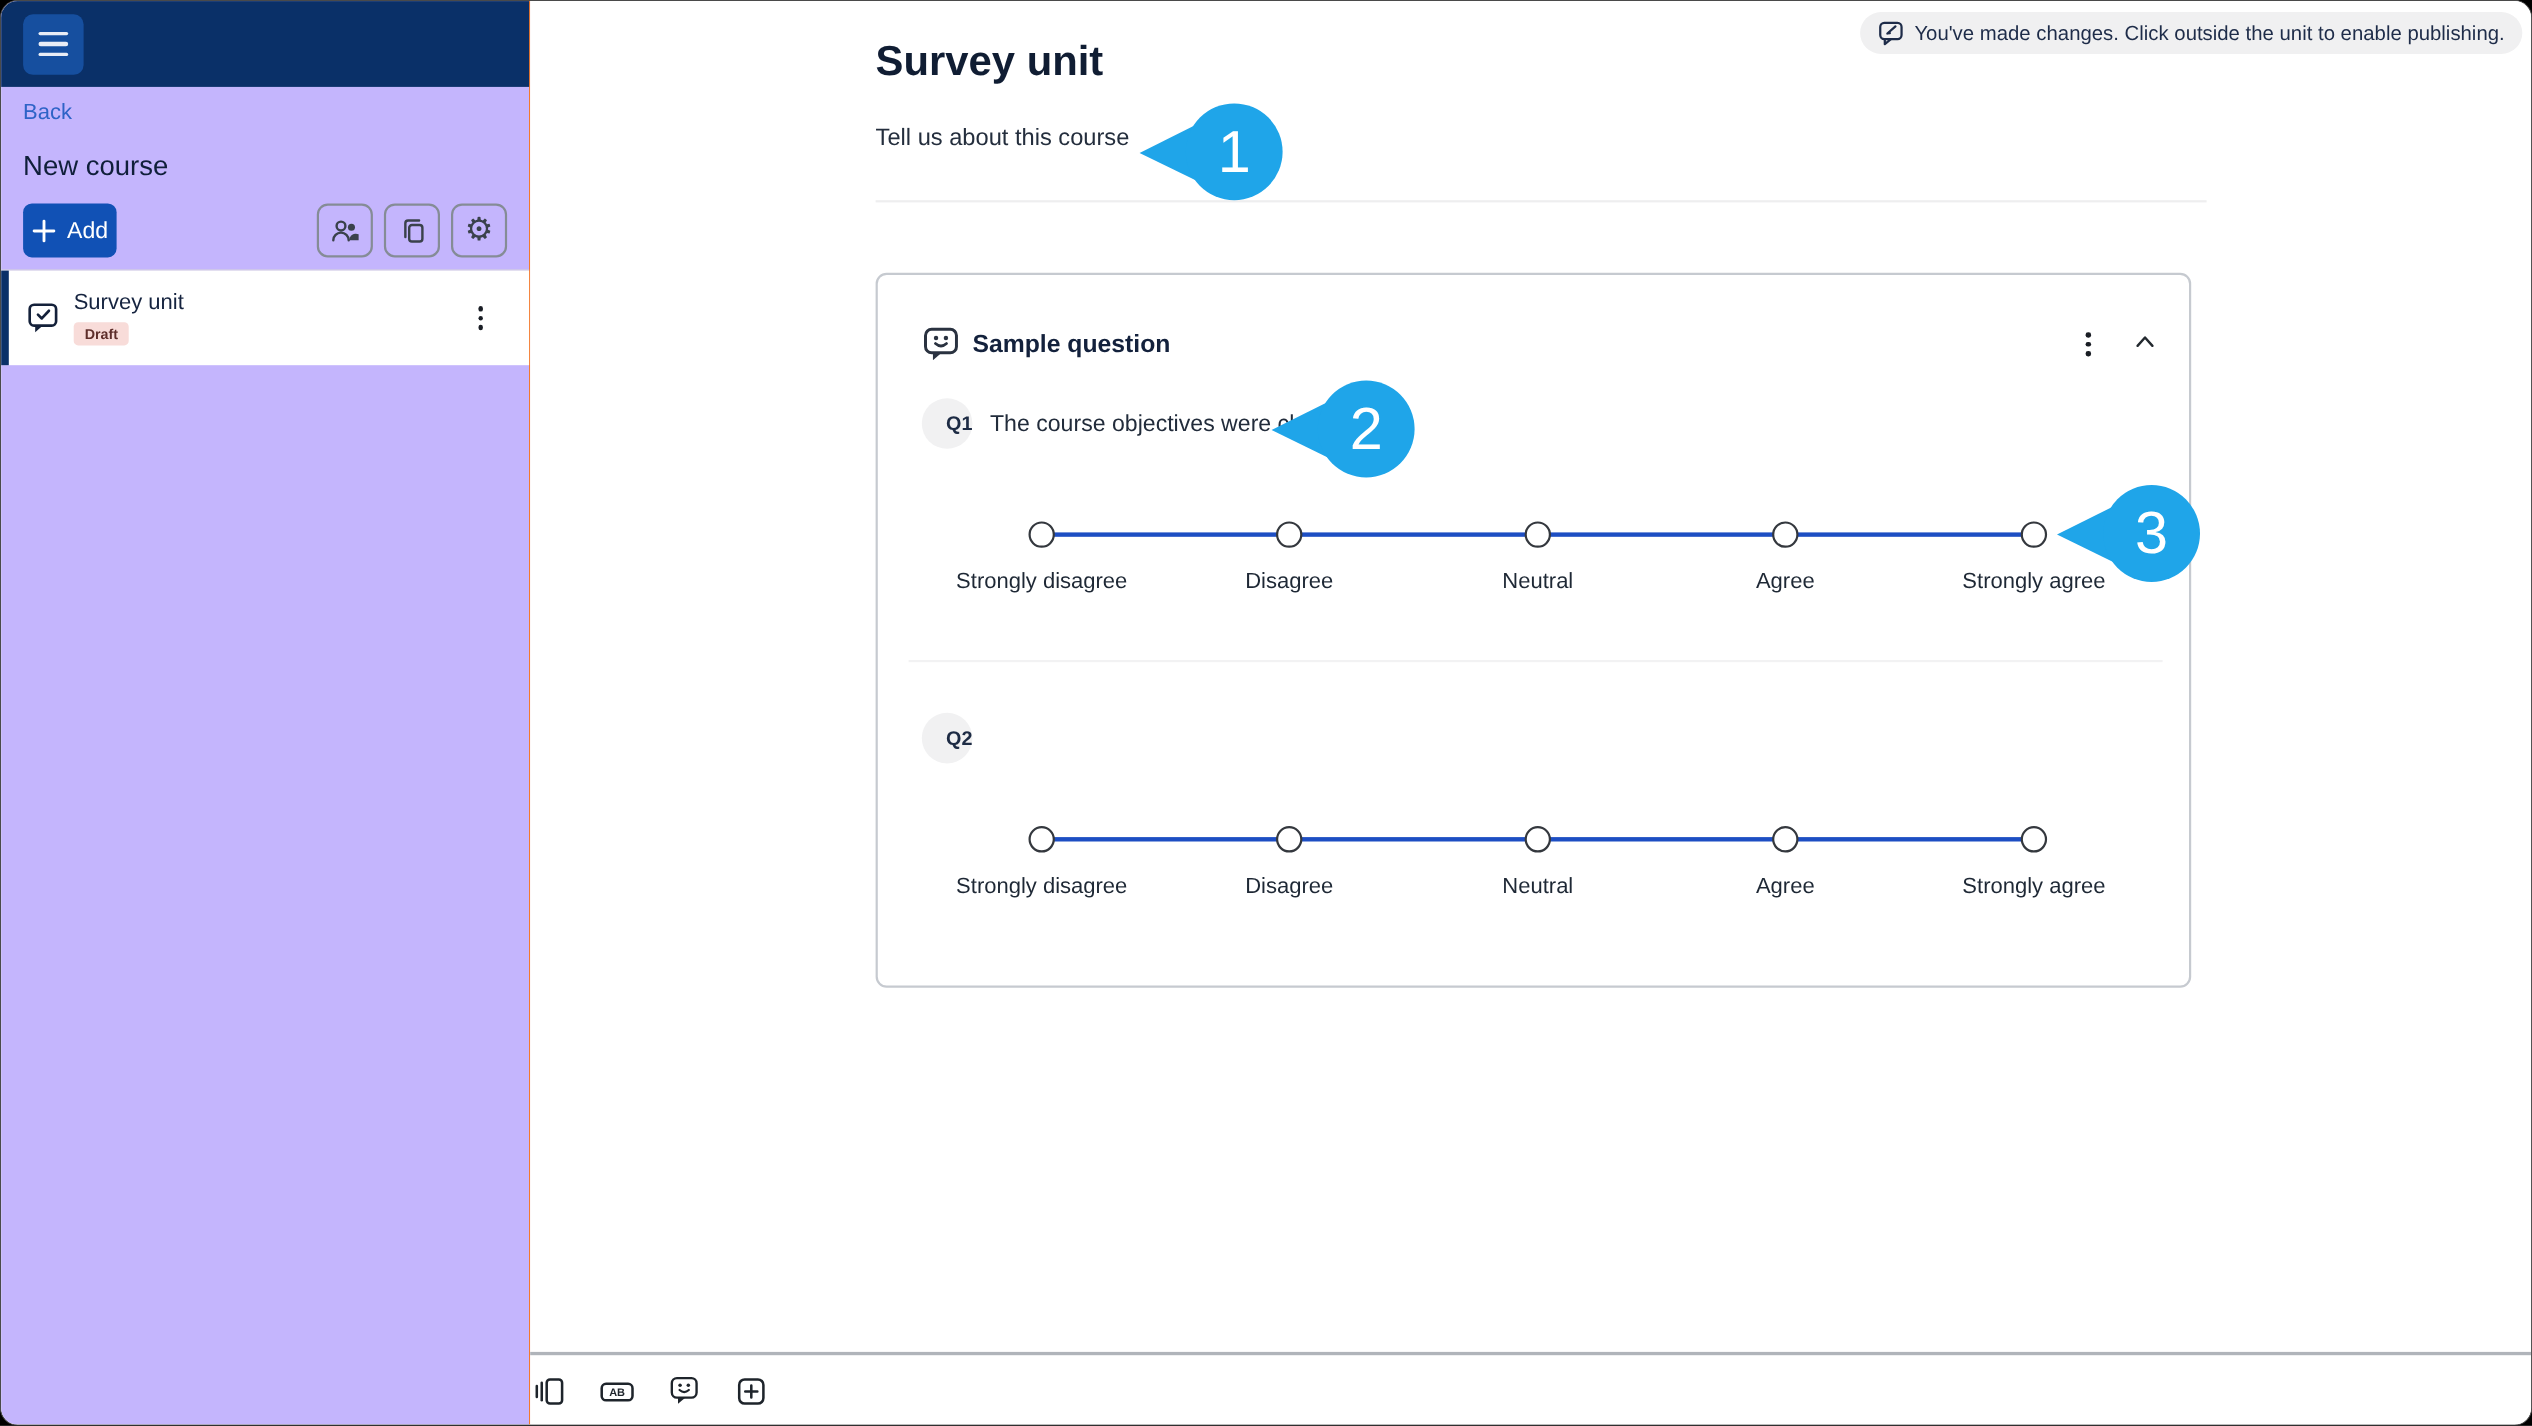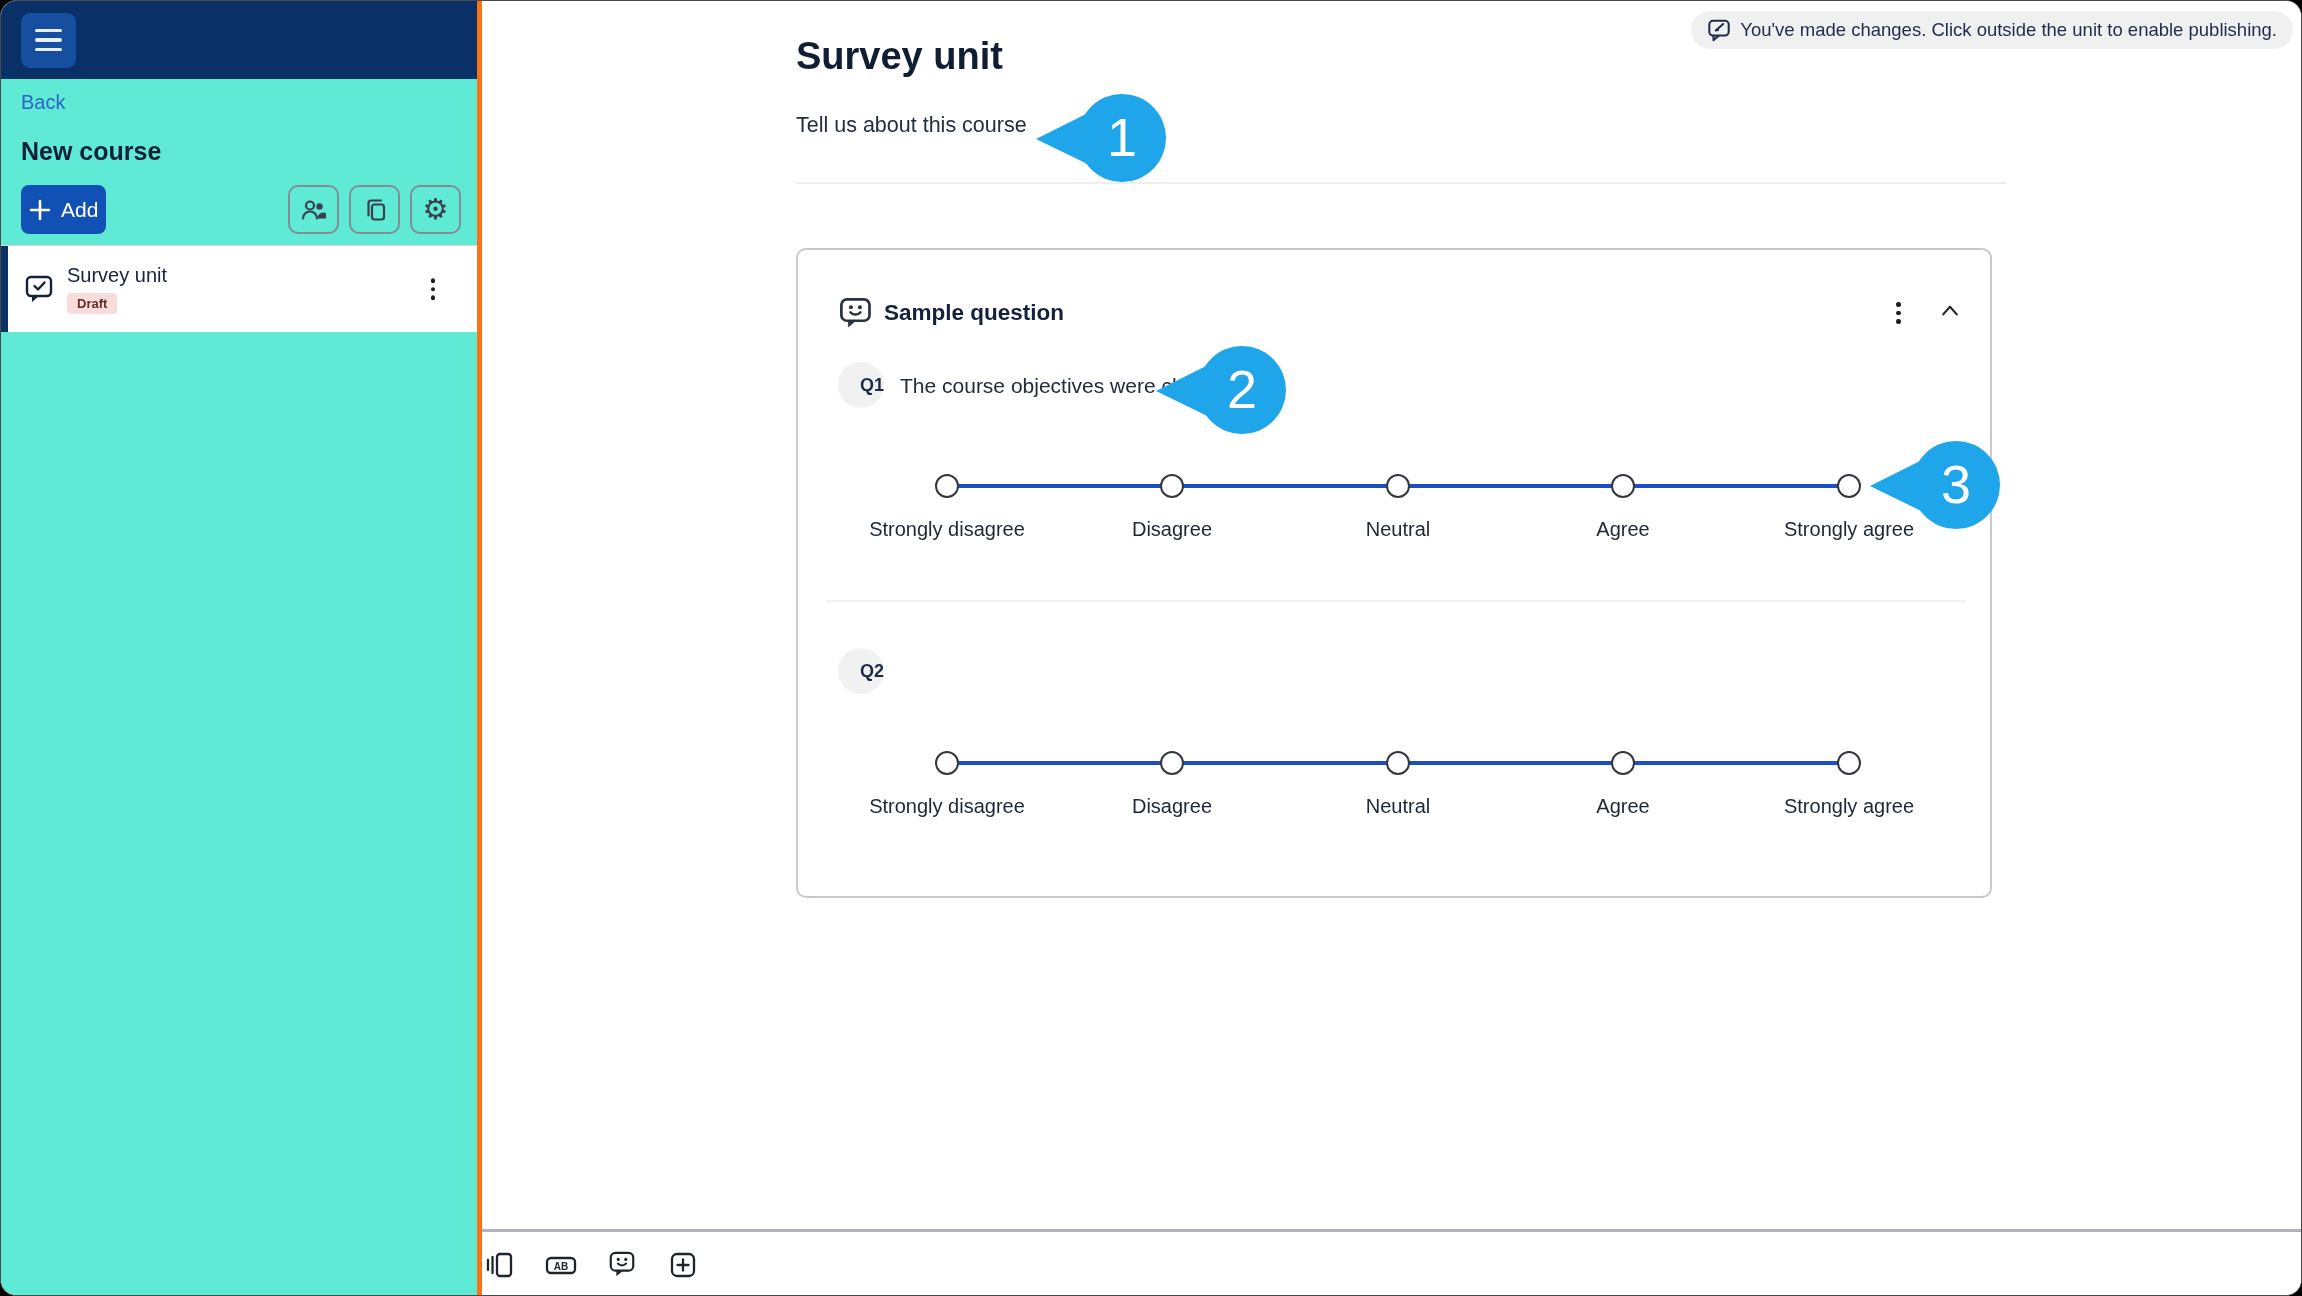--- a/index.html
+++ b/index.html
@@ -1,27 +1,27 @@
 <!DOCTYPE html>
 <html><head>
 <meta charset="utf-8">
 <style>
   html,body{margin:0;padding:0;background:#000;}
   *{box-sizing:border-box;font-family:"Liberation Sans",sans-serif;}
   .window{position:relative;width:2302px;height:1296px;background:#fff;border-radius:16px;
     overflow:hidden;border:1px solid #4a4a4a;display:flex;}
   
-  .sidebar{position:relative;width:481px;height:100%;background:#5eead4;flex:0 0 auto;
-    border-right:5px solid #f97316;}
+  .sidebar{position:relative;width:481px;height:100%;background:#c4b5fd;flex:0 0 auto;
+    border-right:1px solid #f97316;}
   .side-nav{height:78px;background:#0a3068;display:flex;align-items:center;padding-left:20px;}
   .hamburger{width:55px;height:55px;border:none;border-radius:9px;background:#164f9f;cursor:pointer;
     display:flex;flex-direction:column;justify-content:center;align-items:center;gap:6px;}
   .hbar{display:block;width:27px;height:3.5px;border-radius:2px;background:#e9edf6;}
   .back{position:absolute;left:20px;top:90px;font-size:20px;color:#2e63c7;text-decoration:none;cursor:pointer;}
-  .course-title{position:absolute;left:20px;top:136px;margin:0;font-size:25px;font-weight:700;color:#101f3a;text-align:center;}
+  .course-title{position:absolute;left:20px;top:136px;margin:0;font-size:25px;font-weight:400;color:#101f3a;text-align:center;}
   .side-actions{position:absolute;left:20px;top:184px;width:440px;display:flex;justify-content:space-between;align-items:center;}
   .add-btn{display:flex;align-items:center;gap:10px;height:49px;padding:0 8px;border:none;border-radius:8px;
     background:#1151b5;color:#fff;font-size:21px;cursor:pointer;}
   .icon-btn-group{display:flex;gap:10px;}
   .icon-btn{width:51px;height:49px;border:2px solid #858c96;border-radius:10px;background:transparent;
     display:flex;align-items:center;justify-content:center;cursor:pointer;color:#3a414b;}
   .gear-glyph{font-size:29px;line-height:1;color:#3a414b;}
   .side-divider{position:absolute;left:0;right:0;top:244px;height:1px;background:#d8d8da;}
   .unit-item{position:absolute;left:0;right:0;top:245px;height:86px;background:#fff;cursor:pointer;
     display:flex;align-items:center;}

